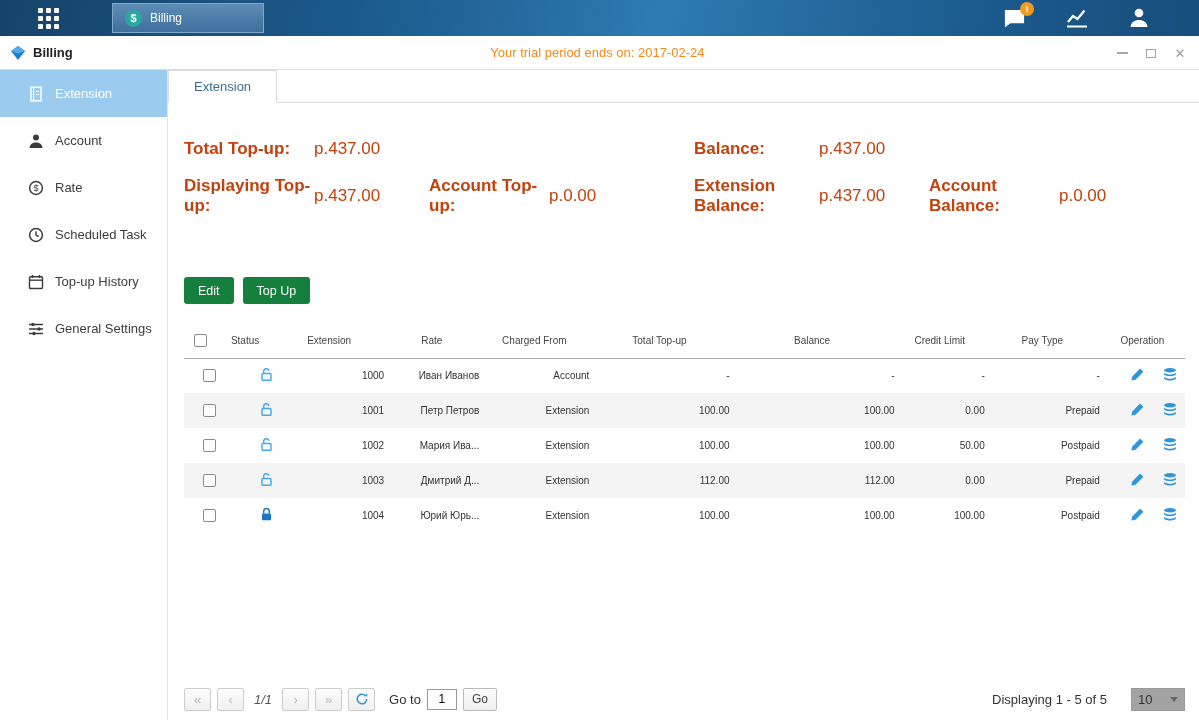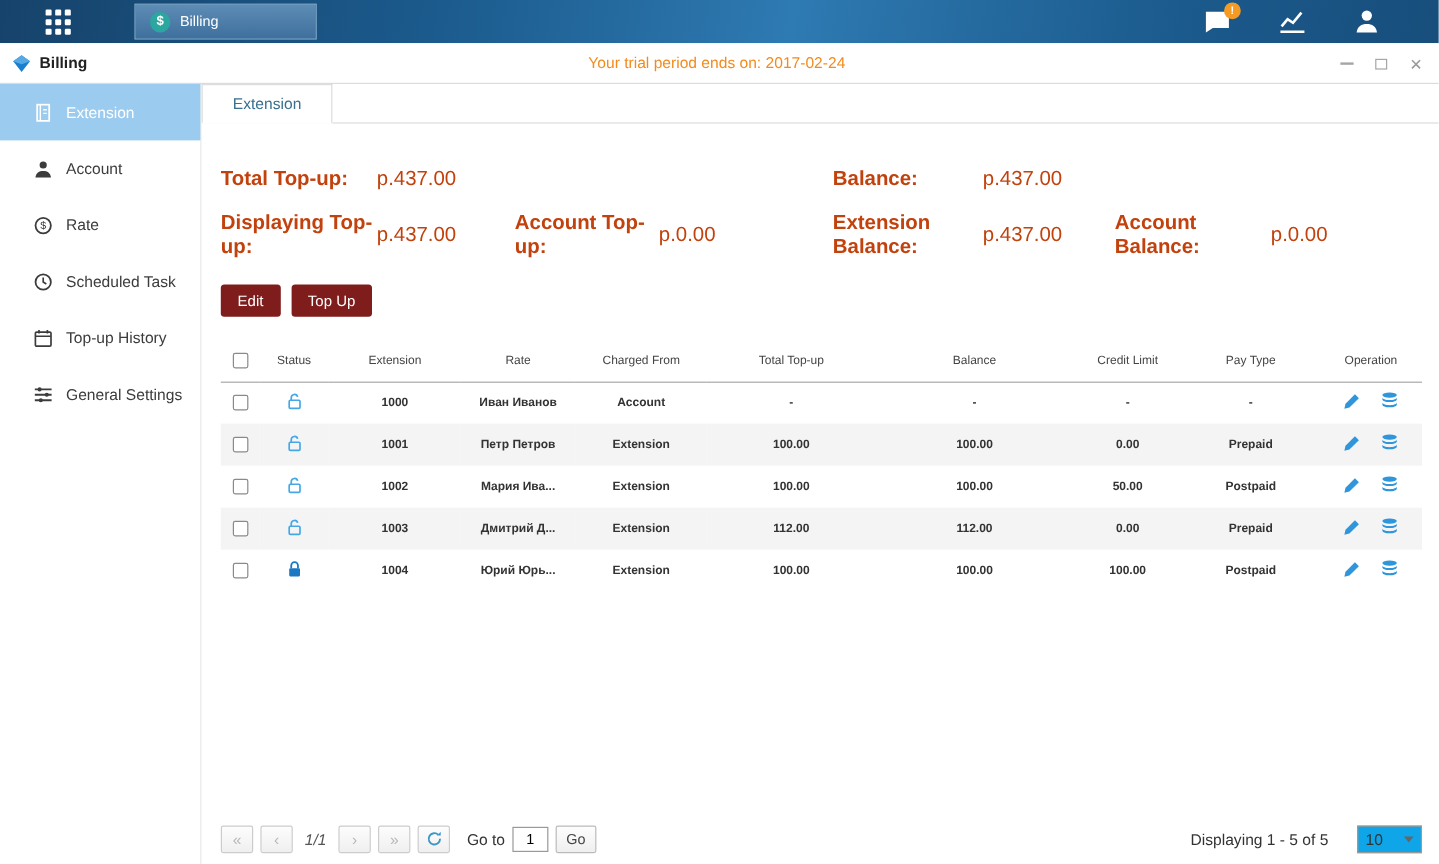--- a/index.html
+++ b/index.html
@@ -57,29 +57,29 @@
   .content { padding:0 14px 0 16px; }
 
   .summary { display:grid;
     grid-template-columns:130px 115px 120px 145px 125px 110px 130px 1fr;
     row-gap:17px; margin-top:36px; font-size:17px; color:#c2410c; align-items:center; }
   .summary .lab { font-weight:bold; }
   .gc1{grid-column:1}.gc2{grid-column:2}.gc3{grid-column:3}.gc4{grid-column:4}
   .gc5{grid-column:5}.gc6{grid-column:6}.gc7{grid-column:7}.gc8{grid-column:8}
 
   .btn-row { margin-top:21px; display:flex; gap:9px; }
-  .blue-btn { background:#7f1d1d; color:#fff; border:none; border-radius:3px;
-    height:27px; padding:0 14px; font-size:12.5px; font-family:"Liberation Sans",sans-serif; cursor:pointer; }
+  .blue-btn { background:#15803d; color:#fff; border:none; border-radius:3px;
+    height:27px; padding:0 14px; font-size:12.5px; font-family:"Liberation Sans",sans-serif; cursor:pointer;margin-top:40px; }
 
   table { margin-top:20px; width:100%; border-collapse:collapse; table-layout:fixed;
     font-size:10px; color:#333; }
   th { height:34px; font-weight:normal; color:#444; text-align:center;
     border-bottom:1px solid #a8a8a8; }
   tbody tr:first-child td { border-top:1px solid #f2c179; }
-  td { height:35px; text-align:center;font-weight:bold; }
+  td { height:35px; text-align:right; }
   tbody tr:nth-child(even) { background:#f4f4f4; }
   .col-check{width:32px}.col-status{width:58px}.col-ext{width:110px}.col-name{width:95px}
   .col-charged{width:110px}.col-total{width:140px}.col-balance{width:165px}
   .col-credit{width:90px}.col-pay{width:115px}.col-op{width:85px}
   .checkbox { display:inline-block; width:13px; height:13px; border:1px solid #8a8a8a;
     border-radius:2px; background:#fff; cursor:pointer; vertical-align:middle; }
   .op-cell span { display:inline-block; margin:0 7px; cursor:pointer; vertical-align:middle; }
   .lock-ico { display:inline-block; vertical-align:middle; }
 
   
@@ -89,21 +89,21 @@
     background:linear-gradient(#fdfdfd,#efefef); color:#b8b8b8; font-size:13px;
     display:flex; align-items:center; justify-content:center; cursor:pointer; }
   .pg-page { color:#555; margin:0 4px;font-style:italic; }
   .goto-label { margin-left:8px; }
   .goto-input { width:30px; height:21px; border:1px solid #999; text-align:center;
     font-size:12px; font-family:"Liberation Sans",sans-serif; }
   .go-btn { height:23px; padding:0 8px; border:1px solid #bbb; border-radius:2px;
     background:linear-gradient(#fdfdfd,#efefef); font-size:12px; color:#444;
     font-family:"Liberation Sans",sans-serif; cursor:pointer; }
   .pg-right { margin-left:auto; display:flex; align-items:center; gap:24px; }
-  .page-size { width:54px; height:23px; border:1px solid #999; background:#0ea5e9;
+  .page-size { width:54px; height:23px; border:1px solid #999; background:#a3a3a3;
     display:flex; align-items:center; justify-content:space-between; padding:0 6px; cursor:pointer; }
   .caret { width:0; height:0; border-left:4px solid transparent; border-right:4px solid transparent;
     border-top:5px solid #666; }
 </style>
 </head>
 <body>
 
 <div class="topbar">
   <div class="grid-icon">
     <span></span>

